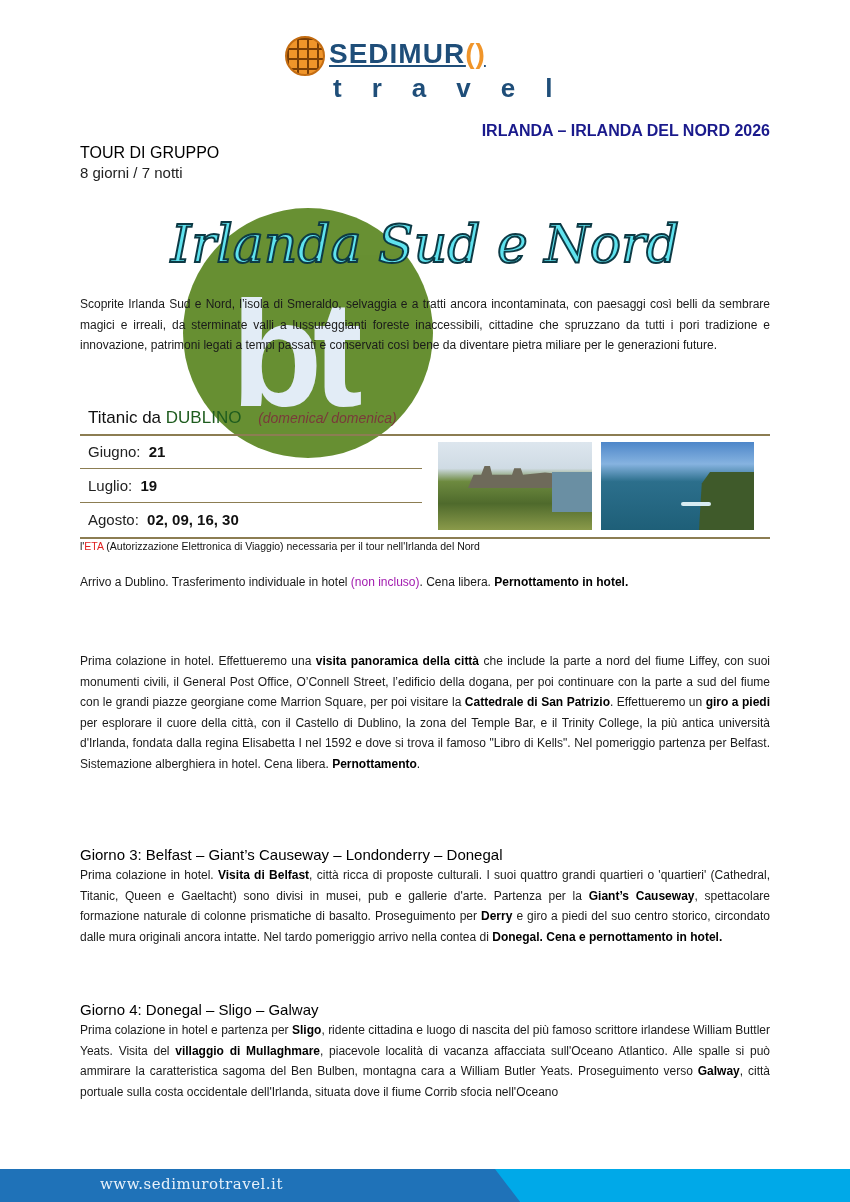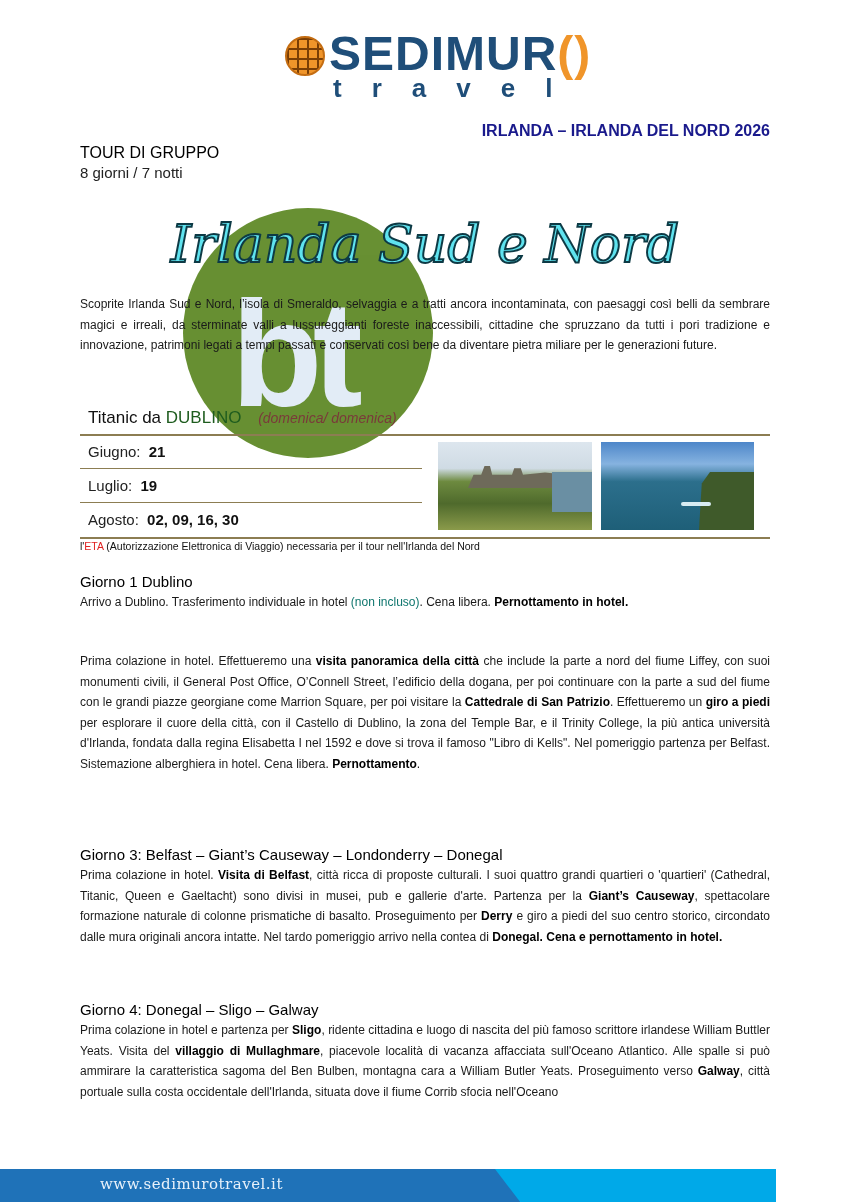--- a/index.html
+++ b/index.html
@@ -19,21 +19,21 @@
     .logo .globe {
       position: absolute; left: 0; top: 6px; width: 40px; height: 40px; border-radius: 50%;
       background: #f0952a; border: 2px solid #c46d12;
       background-image:
         linear-gradient(#7a3e05 2px, transparent 2px),
         linear-gradient(90deg, #7a3e05 2px, transparent 2px);
       background-size: 10px 10px;
     }
     .logo .brand {
       position: absolute; left: 44px; top: 0px; font-family: "Liberation Sans", sans-serif;
-      font-weight: bold; font-size: 48px; color: #1f4e79; letter-spacing: 1px; line-height: 48px;
+      font-weight: bold; font-size: 28px; color: #1f4e79; letter-spacing: 1px; line-height: 48px; text-decoration: underline;
     }
     .logo .brand-accent { color: #f0952a; }
     .logo .sub {
       position: absolute; left: 48px; top: 44px; font-family: "Liberation Sans", sans-serif;
       font-weight: bold; font-size: 26px; color: #1f4e79; letter-spacing: 30px; line-height: 28px;
     }
 
     .header-right {
       position: absolute; right: 80px; top: 122px; font-family: "Liberation Sans", sans-serif;
       font-weight: bold; font-size: 16px; color: #1a1a8c; z-index: 2;
@@ -83,27 +83,27 @@
     .photo.cliffs .cliff { position: absolute; right: 0; top: 30px; width: 55px; height: 58px; background: #3f5a2a;
       clip-path: polygon(20% 0, 100% 0, 100% 100%, 0 100%, 5% 20%); }
     .photo.cliffs .foam { position: absolute; left: 80px; top: 60px; width: 30px; height: 4px; background: #d8ecf2; border-radius: 2px; }
 
     .eta-note { position: absolute; left: 80px; top: 540px; font-family: "Liberation Sans", sans-serif; font-size: 10.5px; color: #111; z-index: 2; }
     .eta-note .eta { color: #e02020; }
 
     .day { position: absolute; left: 80px; width: 690px; z-index: 2; }
     .day h3 { font-family: "Liberation Sans", sans-serif; font-weight: normal; font-size: 15px; color: #000; line-height: 20px; }
     .day .b { font-weight: bold; color: #000; }
-    .day .blue { color: #0f766e; }
+    .day .blue { color: #a21caf; }
     .day1 { top: 572px; }
     .day2 { top: 651px; }
     .day3 { top: 845px; }
     .day4 { top: 1000px; }
 
-    .footer { position: absolute; left: 0; top: 1169px; width: 776px; height: 33px; z-index: 2; overflow: hidden; }
+    .footer { position: absolute; left: 0; top: 1169px; width: 850px; height: 33px; z-index: 2; overflow: hidden; }
     .footer .left { position: absolute; left: 0; top: 0; width: 520px; height: 33px; background: #1f72b8; }
     .footer .right { position: absolute; left: 495px; top: 0; width: 360px; height: 33px; background: #00a9e8;
       clip-path: polygon(0 0, 100% 0, 100% 100%, 7% 100%); }
     .footer .url { position: absolute; left: 100px; top: 6px; font-family: "DejaVu Serif", serif; font-size: 15px; color: #e8f1fa; letter-spacing: 0.5px; }
   </style>
 </head>
 <body>
 
 <div class="watermark">
     <span>bt</span>
@@ -151,21 +151,20 @@
   <div class="cliff"></div>
   <div class="foam"></div>
 </div>
 <div class="rule bottom"></div>
 
 <div class="eta-note">
   <span>l'</span><span class="eta">ETA</span><span> (Autorizzazione Elettronica di Viaggio) necessaria per il tour nell'Irlanda del Nord</span>
 </div>
 
 <div class="day day1">
-  <h3>Giorno 1  Dublino</h3>
   <p class="text"><span>Arrivo a Dublino. Trasferimento individuale in hotel </span><span class="blue">(non incluso)</span><span>. Cena libera. </span><span class="b">Pernottamento in hotel.</span></p>
 </div>
 <div class="day day2">
   <p class="text"><span>Prima colazione in hotel. Effettueremo una </span><span class="b">visita panoramica della città</span><span> che include la parte a nord del fiume Liffey, con suoi monumenti civili, il General Post Office, O’Connell Street, l’edificio della dogana, per poi continuare con la parte a sud del fiume con le grandi piazze georgiane come Marrion Square, per poi visitare la </span><span class="b">Cattedrale di San Patrizio</span><span>. Effettueremo un </span><span class="b">giro a piedi</span><span> per esplorare il cuore della città, con il Castello di Dublino, la zona del Temple Bar, e il Trinity College, la più antica università d'Irlanda, fondata dalla regina Elisabetta I nel 1592 e dove si trova il famoso "Libro di Kells". Nel pomeriggio partenza per Belfast. Sistemazione alberghiera in hotel. Cena libera. </span><span class="b">Pernottamento</span><span>.</span></p>
 </div>
 <div class="day day3">
   <h3>Giorno 3: Belfast – Giant’s Causeway – Londonderry – Donegal</h3>
   <p class="text"><span>Prima colazione in hotel. </span><span class="b">Visita di Belfast</span><span>, città ricca di proposte culturali. I suoi quattro grandi quartieri o 'quartieri' (Cathedral, Titanic, Queen e Gaeltacht) sono divisi in musei, pub e gallerie d'arte. Partenza per la </span><span class="b">Giant’s Causeway</span><span>, spettacolare formazione naturale di colonne prismatiche di basalto. Proseguimento per </span><span class="b">Derry</span><span> e giro a piedi del suo centro storico, circondato dalle mura originali ancora intatte. Nel tardo pomeriggio arrivo nella contea di </span><span class="b">Donegal. Cena e pernottamento in hotel.</span></p>
 </div>
 <div class="day day4">

